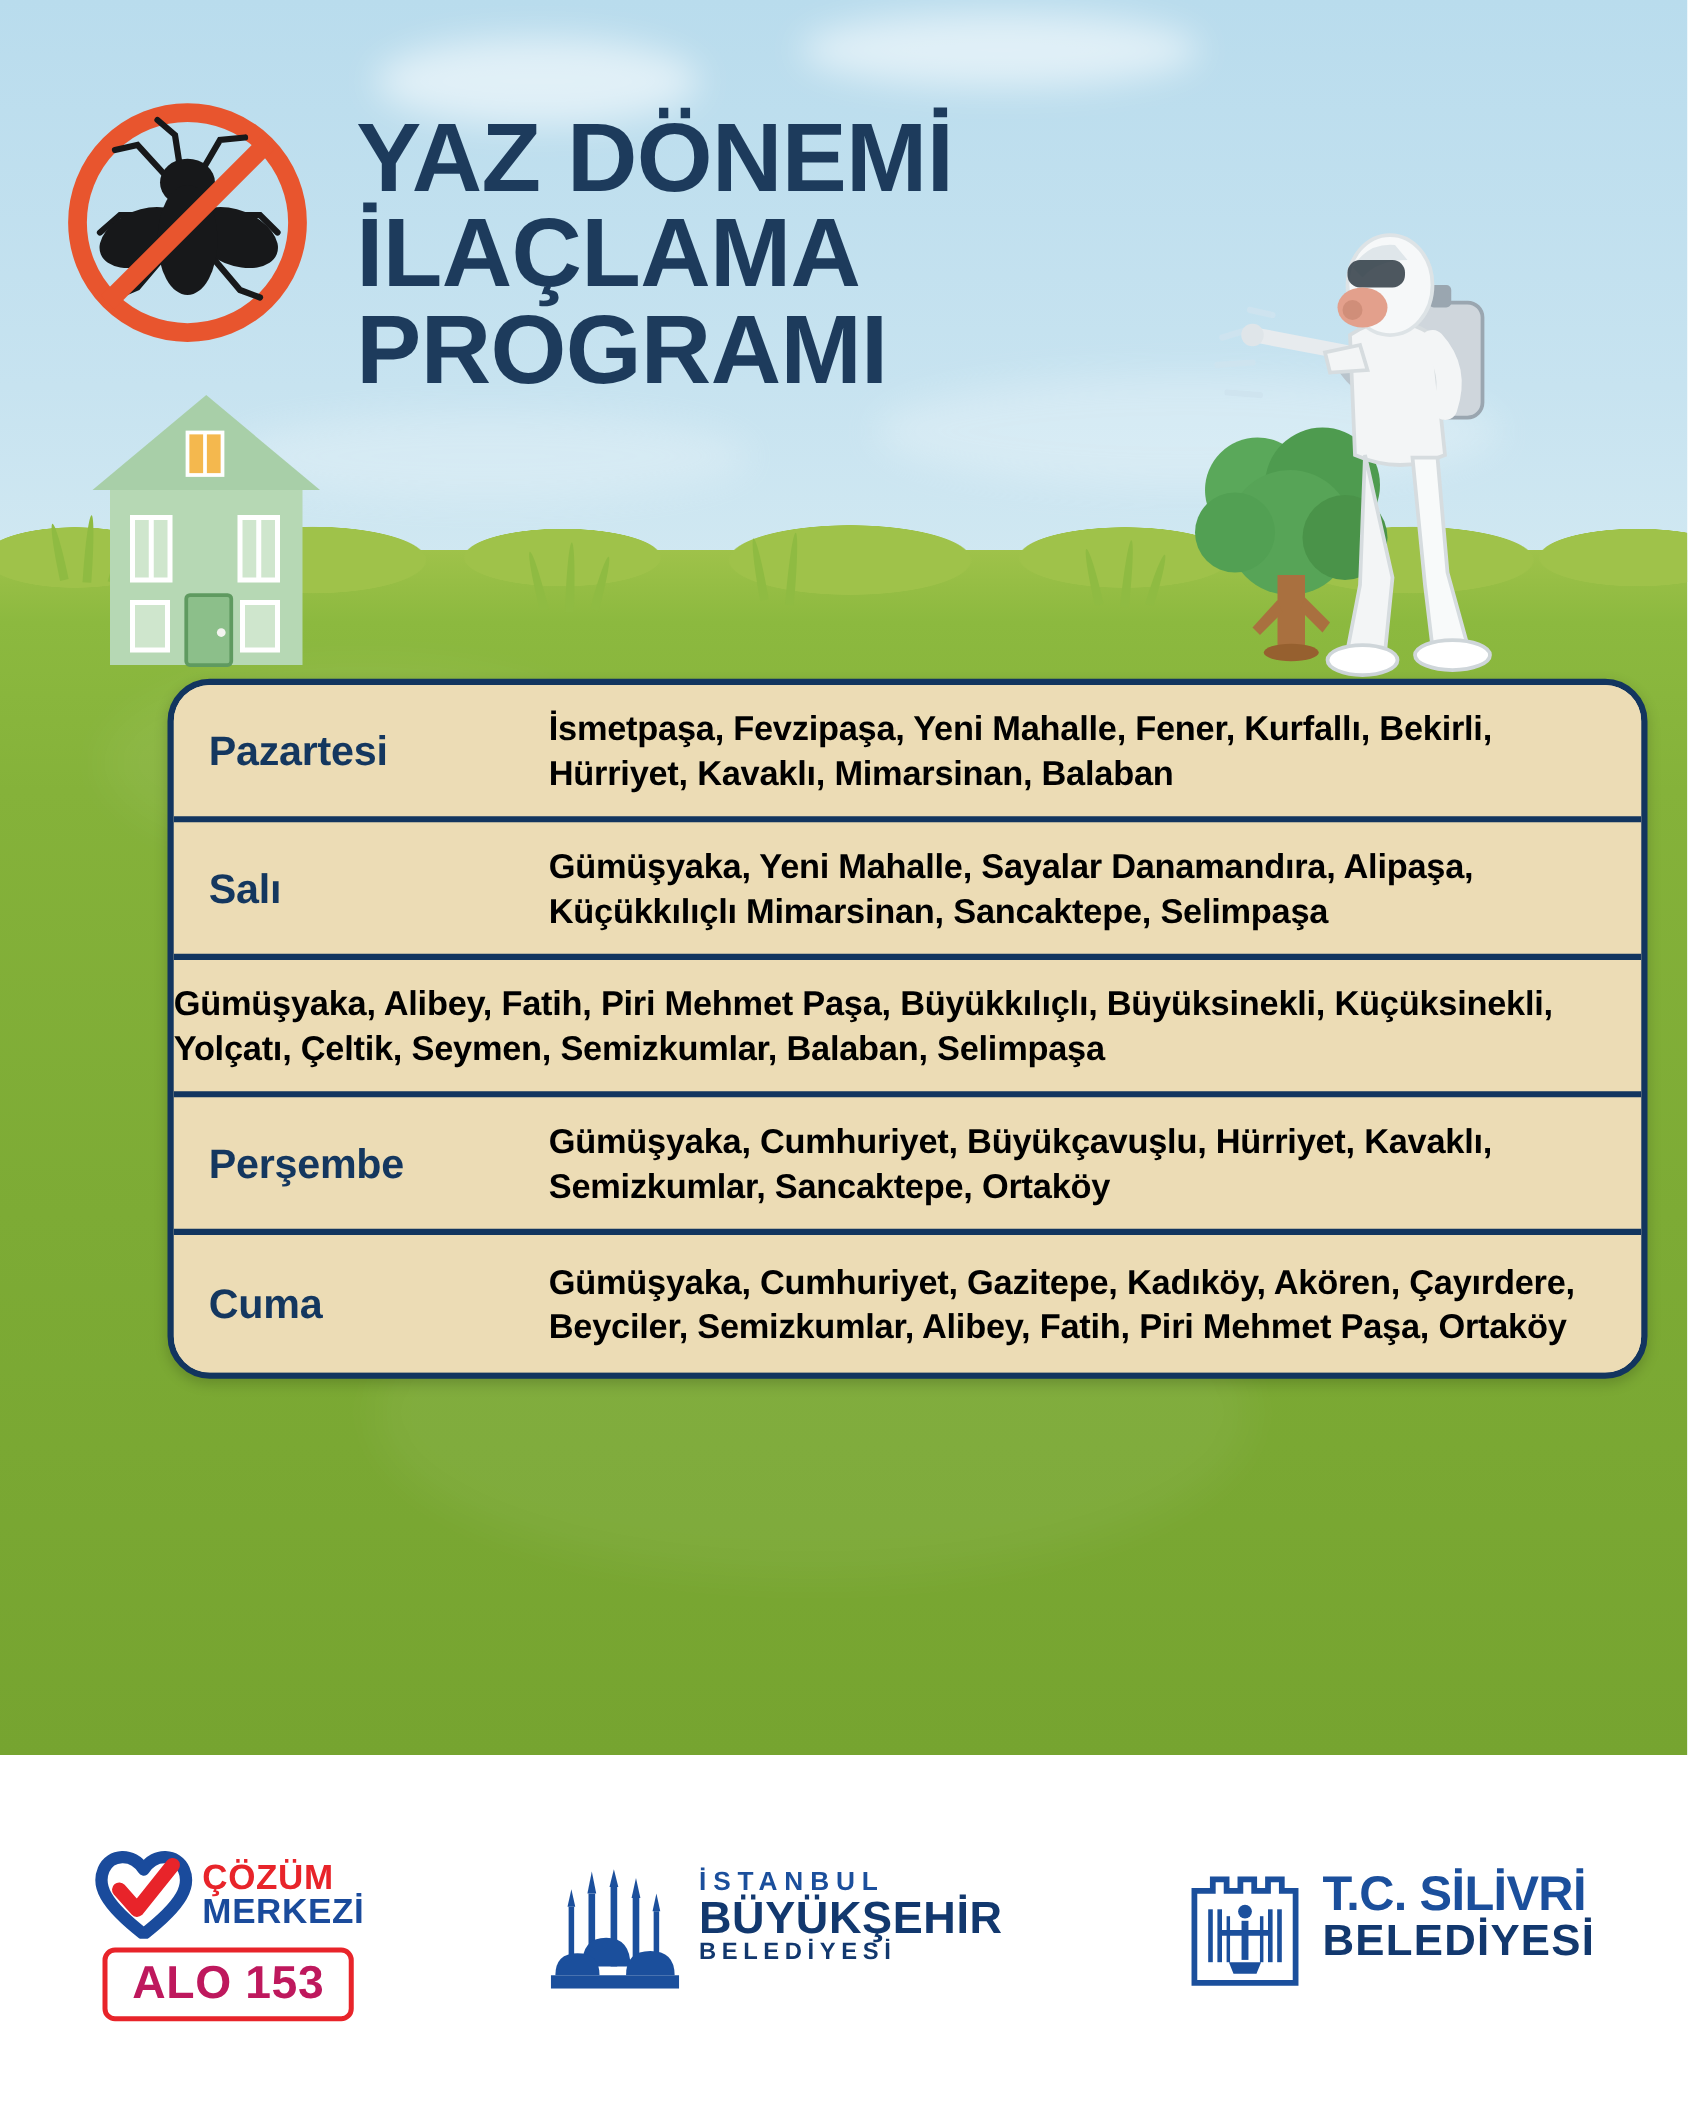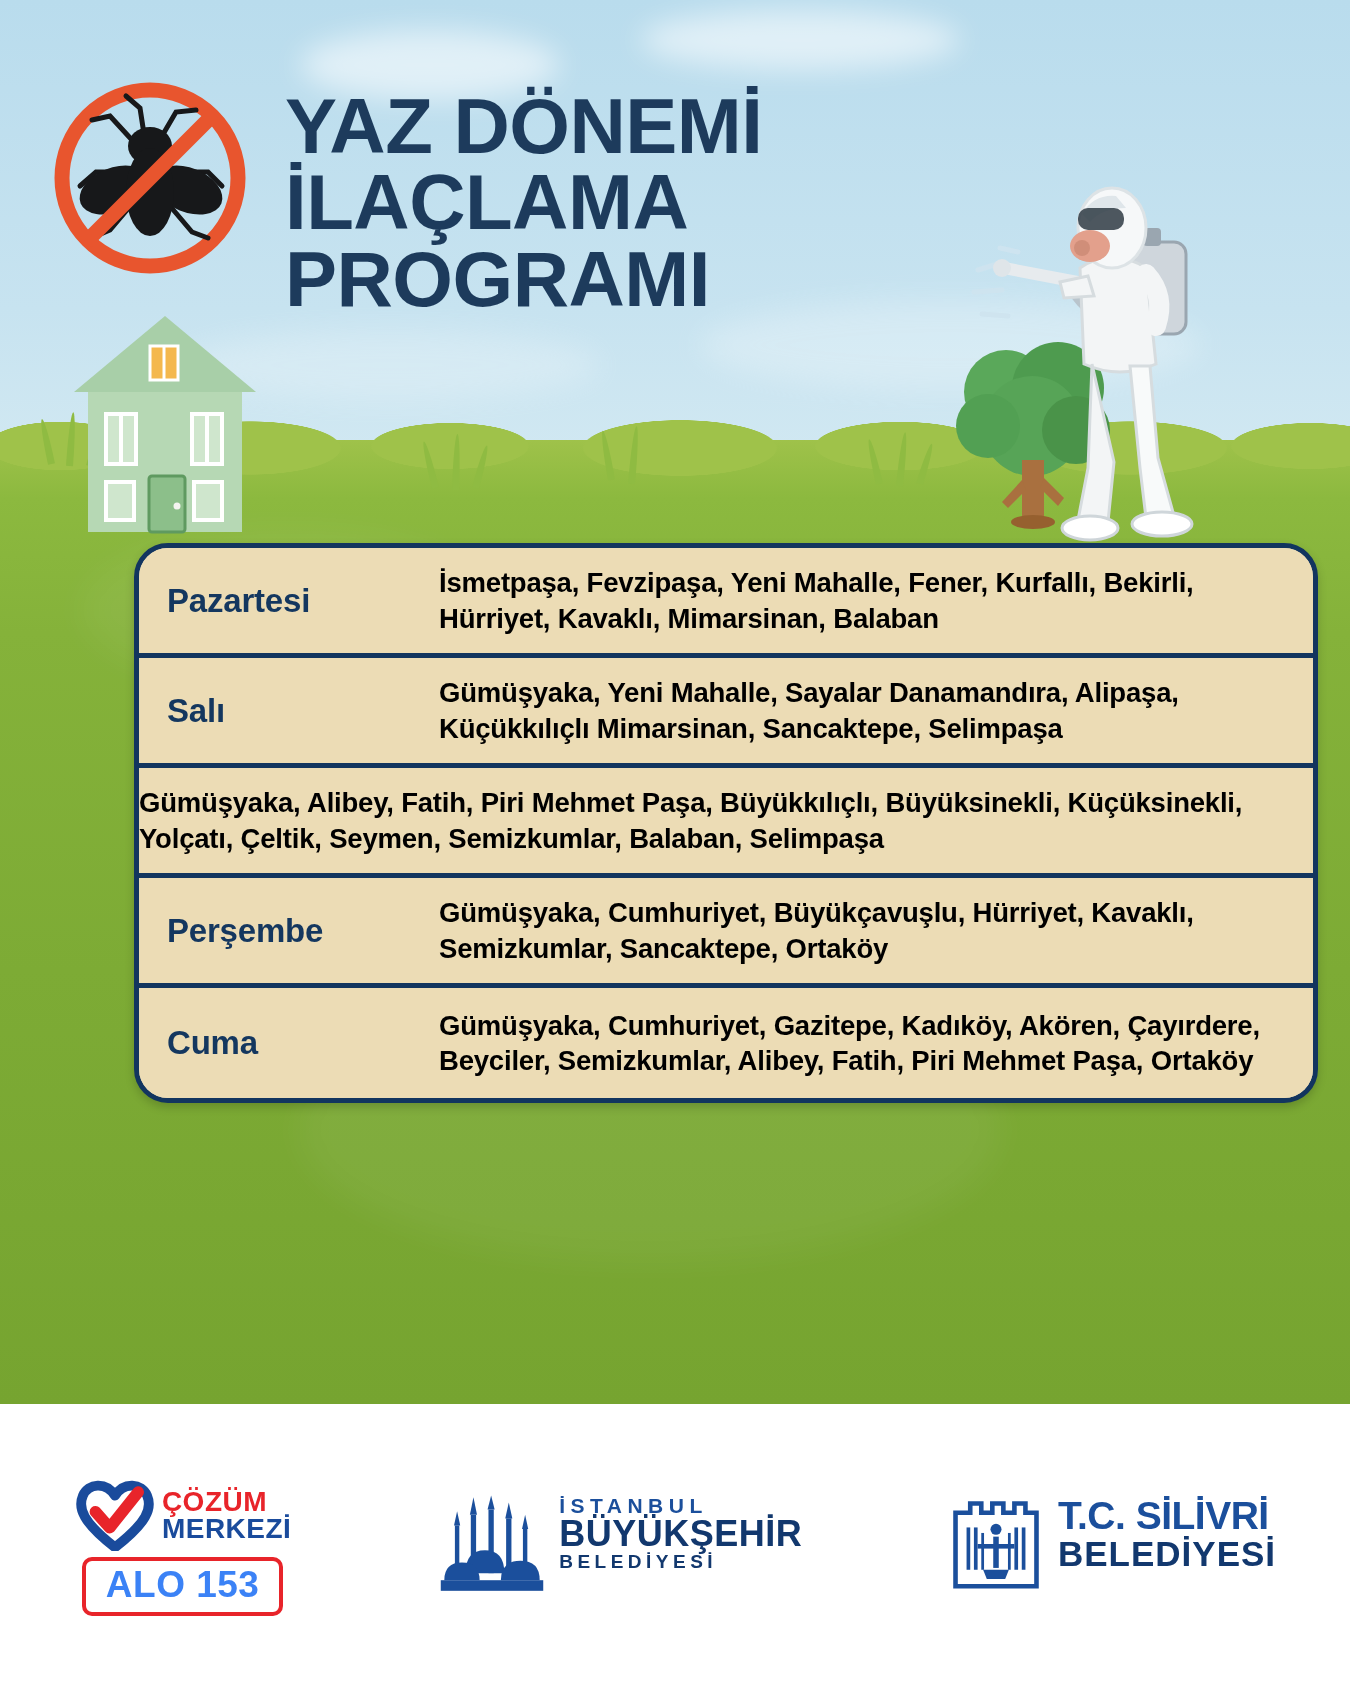--- a/index.html
+++ b/index.html
@@ -143,21 +143,21 @@
   
   #cozum{ flex-direction:column; align-items:center; }
   .cozum-top{ display:flex; align-items:center; gap:6px; }
   .cozum-words{ display:flex; flex-direction:column; line-height:0.95; }
   .cozum-w1{ color:#e8242a; font-weight:900; font-size:28px; letter-spacing:0.5px; }
   .cozum-w2{ color:#1a4b9c; font-weight:900; font-size:28px; letter-spacing:0.5px; }
   #alo{
     margin-top:2px;
     border:4px solid #e8242a;
     border-radius:10px;
-    color:#3b82f6;
+    color:#be185d;
     font-weight:900;
     font-size:37px;
     padding:3px 20px 6px;
     letter-spacing:0.5px;
   }
 
   
   .ibb-words{ display:flex; flex-direction:column; line-height:1.0; margin-left:14px; }
   .ibb-w1{ color:#1b4f9c; font-weight:700; font-size:21px; letter-spacing:5.5px; }
   .ibb-w2{ color:#12386e; font-weight:900; font-size:36px; letter-spacing:0.5px; }

